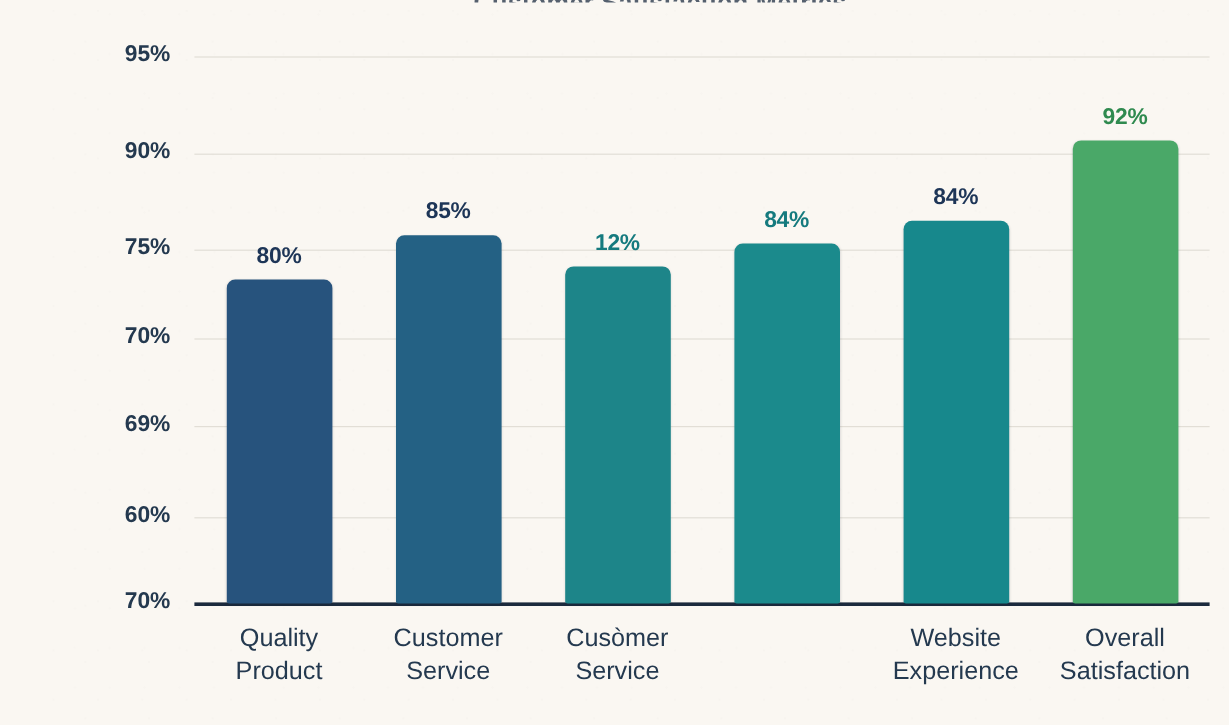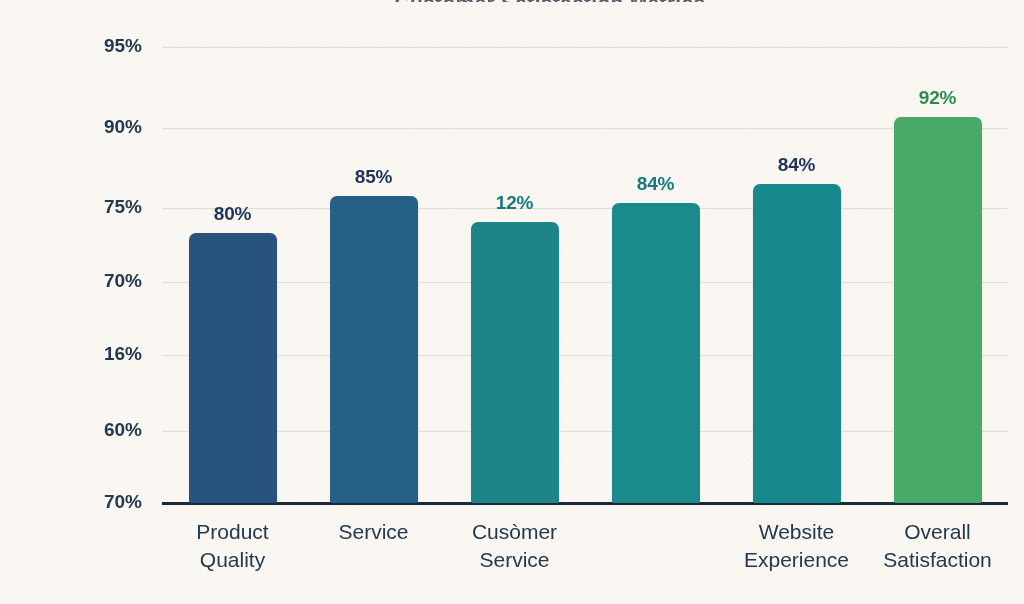--- a/index.html
+++ b/index.html
@@ -147,21 +147,21 @@
     <div class="ytick-wrap" id="gridlines">
         <div class="gridline" style="top: 31px;"></div>
         <div class="ytick-label" style="top: 19px;">95%</div>
         <div class="gridline" style="top: 112px;"></div>
         <div class="ytick-label" style="top: 100px;">90%</div>
         <div class="gridline" style="top: 192px;"></div>
         <div class="ytick-label" style="top: 180px;">75%</div>
         <div class="gridline" style="top: 266px;"></div>
         <div class="ytick-label" style="top: 254px;">70%</div>
         <div class="gridline" style="top: 339px;"></div>
-        <div class="ytick-label" style="top: 327px;">16%</div>
+        <div class="ytick-label" style="top: 327px;">69%</div>
         <div class="gridline" style="top: 415px;"></div>
         <div class="ytick-label" style="top: 403px;">60%</div>
         <div class="ytick-label" style="top: 475px;">70%</div>
       </div>
     <div class="axis-line"></div>
     <div class="bars" id="bars">
         <div class="bar-slot" style="left: 26.5px; width: 88px;">
           <div class="bar" title="Product Quality 80%" style="height: 270px; bottom: 0px; background: rgb(39, 83, 125);"></div>
           <div class="bar-value" style="bottom: 278px; color: rgb(29, 53, 87);">80%</div>
         </div>
@@ -183,24 +183,25 @@
         </div>
         <div class="bar-slot" style="left: 731.5px; width: 88px;">
           <div class="bar" title="Overall Satisfaction 92%" style="height: 386px; bottom: 0px; background: rgb(74, 168, 104);"></div>
           <div class="bar-value" style="bottom: 394px; color: rgb(47, 138, 79);">92%</div>
         </div>
       </div>
   </div>
 
   <div class="xlabels" id="xlabels">
       <div class="xlabel" style="left: 0px; width: 141px;">
+        <span>Quality</span>
         <span>Product</span>
-        <span>Quality</span>
       </div>
       <div class="xlabel" style="left: 141px; width: 141px;">
+        <span>Customer</span>
         <span>Service</span>
       </div>
       <div class="xlabel" style="left: 282px; width: 141px;">
         <span>Cusòmer</span>
         <span>Service</span>
       </div>
       <div class="xlabel" style="left: 423px; width: 141px;">
       </div>
       <div class="xlabel" style="left: 564px; width: 141px;">
         <span>Website</span>

